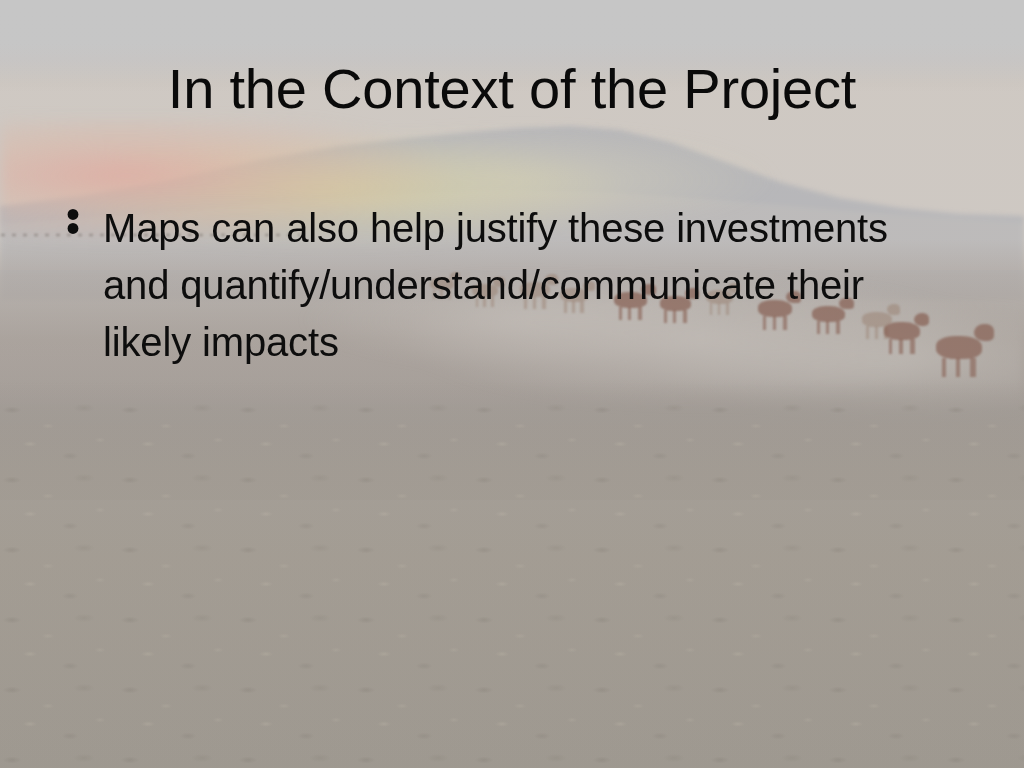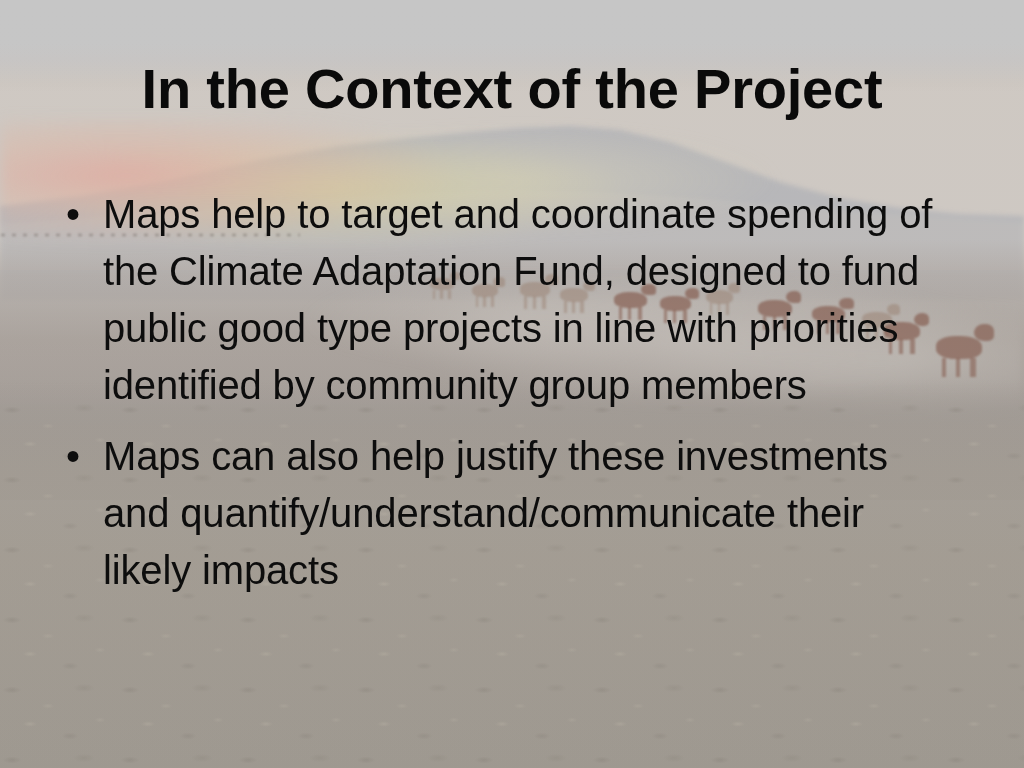--- a/index.html
+++ b/index.html
@@ -191,21 +191,21 @@
 
   
   .title {
     position: absolute;
     left: 0;
     top: 57px;
     width: 1024px;
     text-align: center;
     font-size: 56px;
     line-height: 64px;
-    font-weight: 700;
+    font-weight: 400;
     color: #0a0a0a;
     letter-spacing: -0.2px;
     white-space: nowrap;
   }
 
   .body-block {
     position: absolute;
     left: 58px;
     top: 186px;
     width: 900px;
@@ -273,21 +273,20 @@
   <div class="bg-layer grass"></div>
   <div class="bg-layer grass-tex"></div>
   <div class="bg-layer haze"></div>
 
   <div class="title">In the Context of the Project</div>
 
   <div class="body-block">
 
     <div class="bullet-item">
       <span class="bullet-mark">•</span>
-      <span>Maps help to target and coordinate spending of the Climate Adaptation Fund, designed to fund public good type projects in line with priorities identified by community group members</span>
     </div>
 
     <div class="bullet-item">
       <span class="bullet-mark">•</span>
       <span>Maps can also help justify these investments and quantify/understand/communicate their likely impacts</span>
     </div>
 
   </div>
 
 </div>

